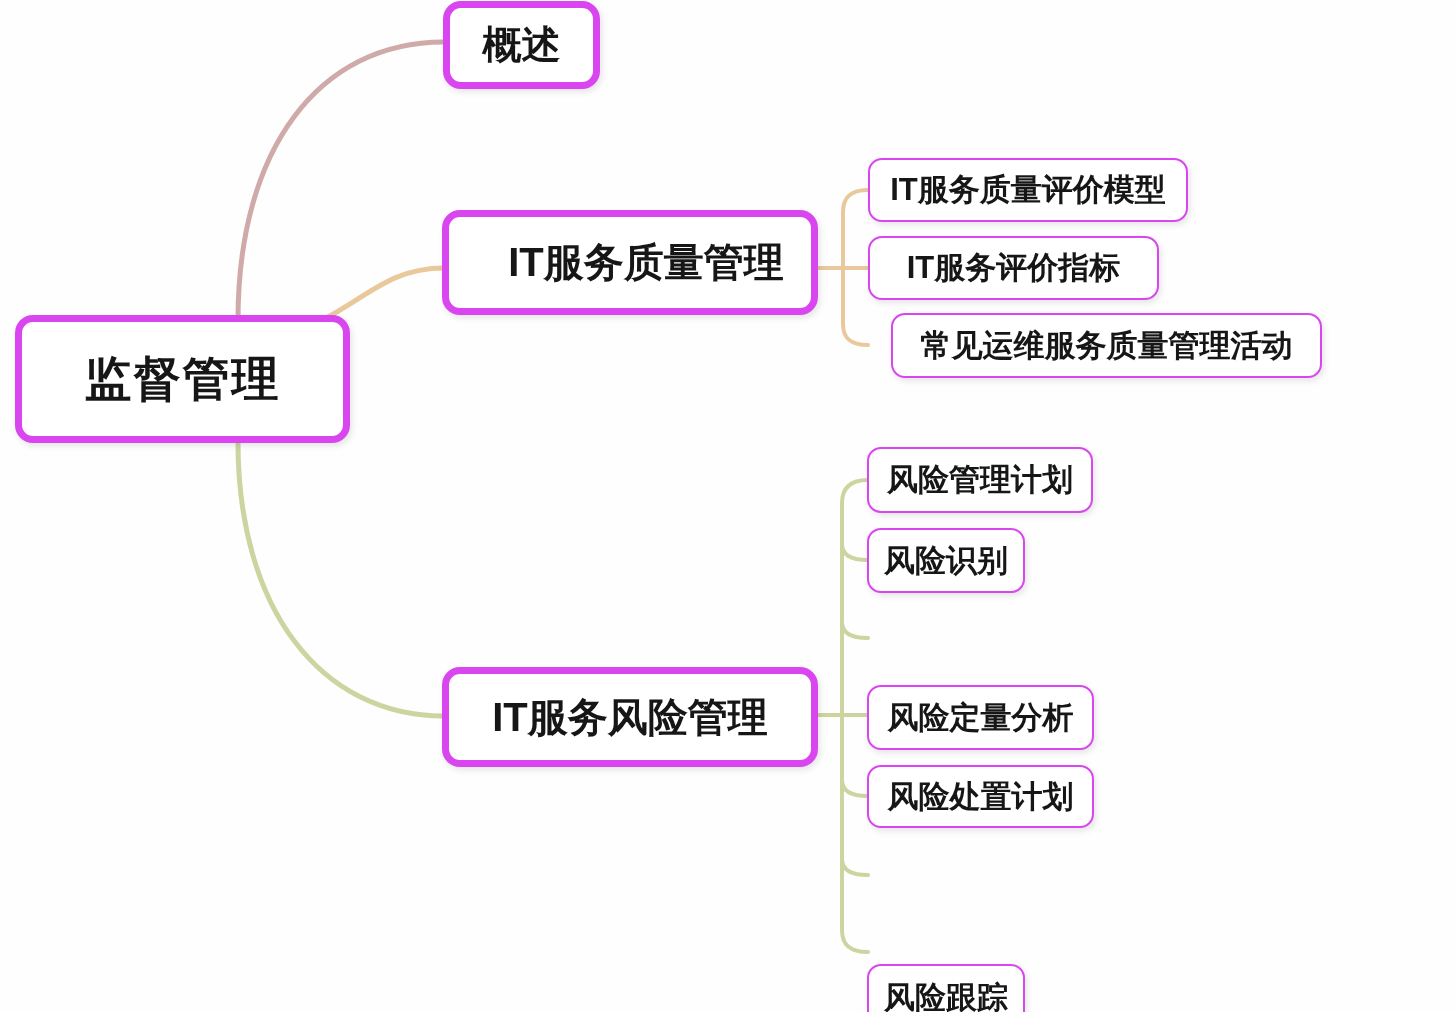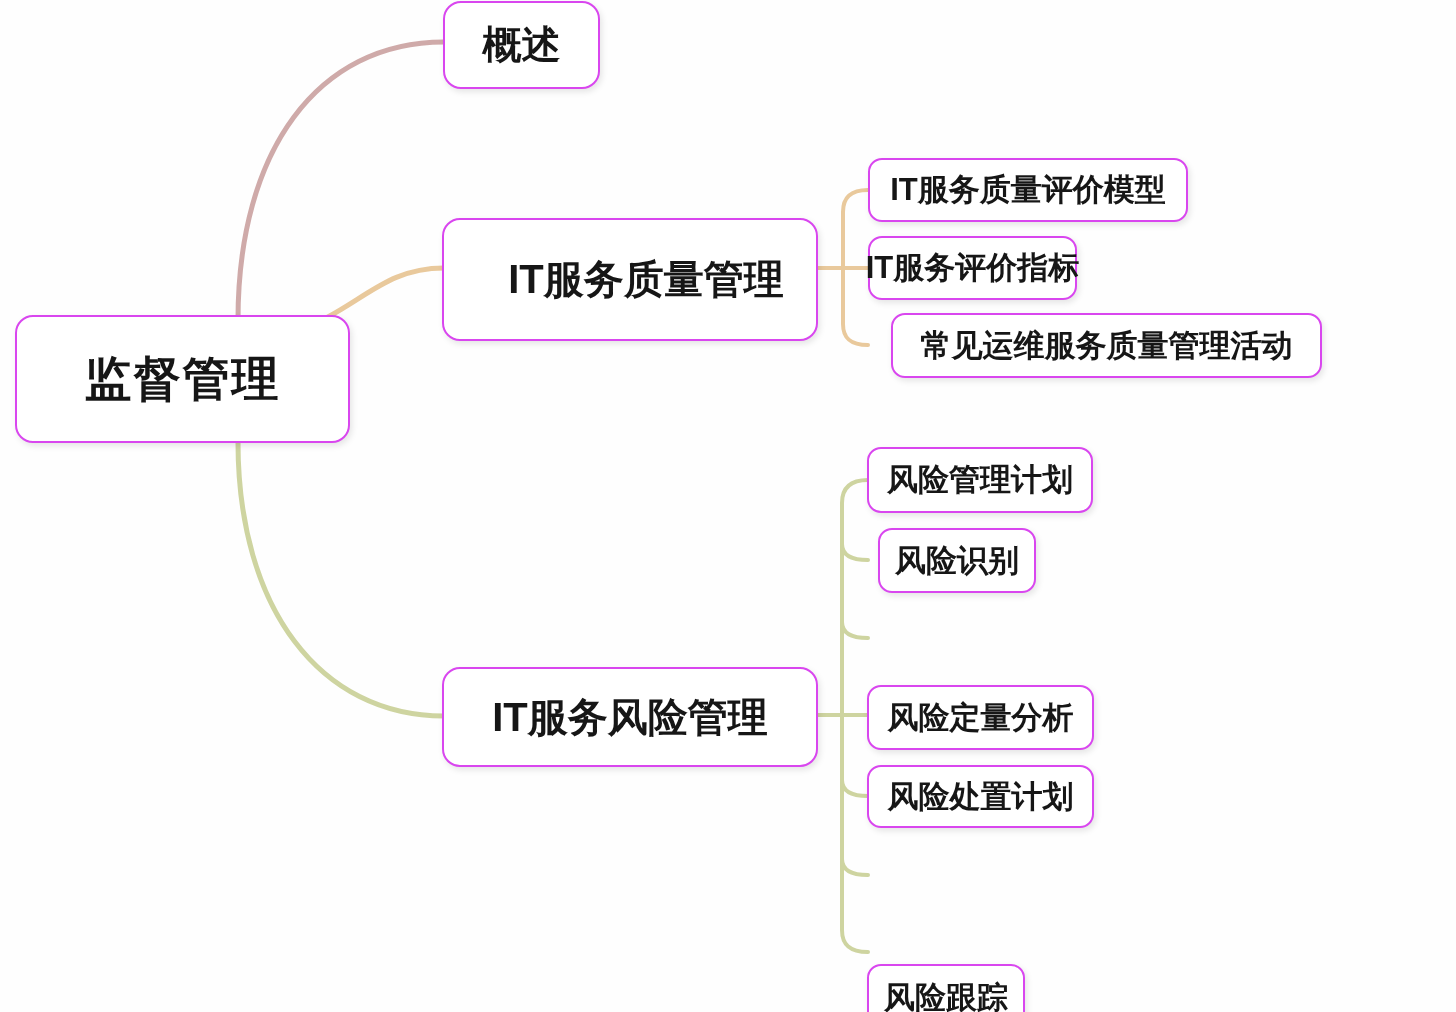--- a/index.html
+++ b/index.html
@@ -20,21 +20,21 @@
     left: 0;
     top: 0;
     width: 1456px;
     height: 1012px;
     pointer-events: none;
   }
   .node {
     position: absolute;
     box-sizing: border-box;
     background: #ffffff;
-    border: 2px solid #d946ef;
+    border: 7px solid #d946ef;
     border-radius: 16px;
     box-shadow: 2px 3px 6px rgba(0,0,0,0.10);
     display: flex;
     align-items: center;
     justify-content: center;
     color: #161616;
     white-space: nowrap;
     cursor: default;
   }
   .node span { display: inline-block; }
@@ -42,33 +42,33 @@
     left: 15px; top: 315px; width: 335px; height: 128px;
     font-size: 47px; font-weight: 800; letter-spacing: 2px;
     border-radius: 18px;
   }
   .l2-node {
     font-weight: 800;
     font-size: 40px;
     border-radius: 18px;
   }
   .node-overview { left: 443px; top: 1px;  width: 157px; height: 88px; font-size: 39px; }
-  .node-quality  { left: 442px; top: 218px; width: 376px; height: 123px; padding-left: 32px; }
+  .node-quality  { left: 442px; top: 210px; width: 376px; height: 105px; padding-left: 32px; }
   .node-risk     { left: 442px; top: 667px; width: 376px; height: 100px; }
   .leaf {
     font-size: 31px;
     font-weight: 700;
     border-radius: 14px;
     border-width: 2px;
   }
   .q0 { left: 868px; top: 158px; width: 320px; height: 64px; }
-  .q1 { left: 868px; top: 236px; width: 209px; height: 64px; }
+  .q1 { left: 868px; top: 236px; width: 291px; height: 64px; }
   .q2 { left: 867px; top: 313px; width: 431px; height: 65px; margin-left: 24px; }
   .r0 { left: 867px; top: 447px; width: 226px; height: 66px; }
-  .r1 { left: 867px; top: 528px; width: 158px; height: 65px; margin-left: 11px; }
+  .r1 { left: 867px; top: 528px; width: 158px; height: 65px; }
   .r2 { left: 867px; top: 605px; width: 227px; height: 65px; }
   .r3 { left: 867px; top: 685px; width: 227px; height: 65px; }
   .r4 { left: 867px; top: 765px; width: 227px; height: 63px; }
   .r5 { left: 867px; top: 843px; width: 158px; height: 62px; }
   .r6 { left: 867px; top: 964px; width: 158px; height: 67px; }
 </style>
 </head>
 <body>
 
 <div id="canvas">

